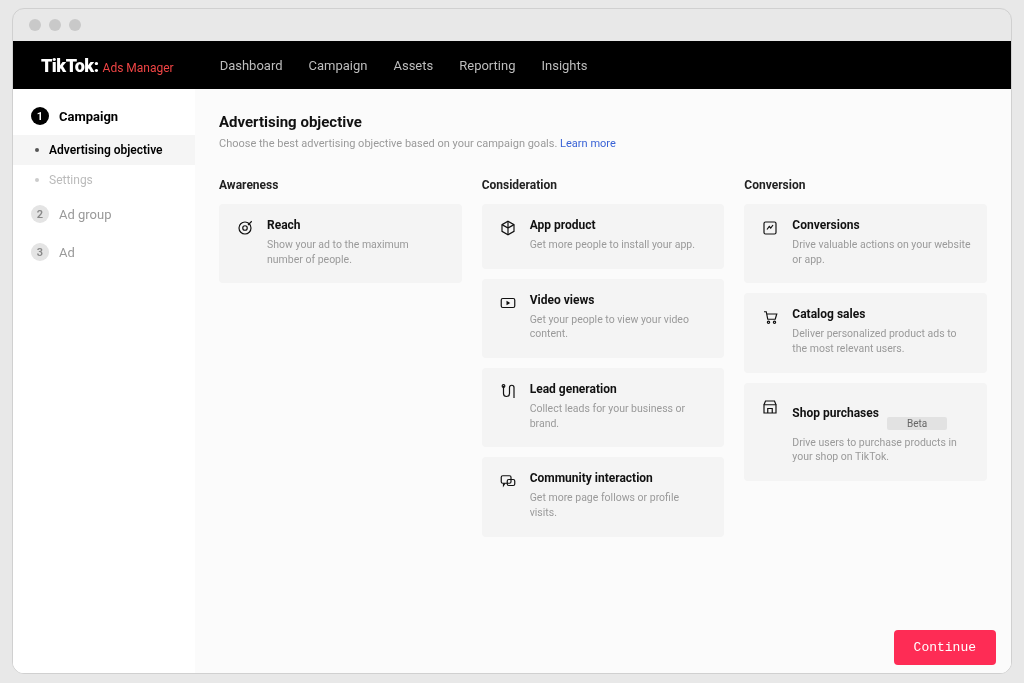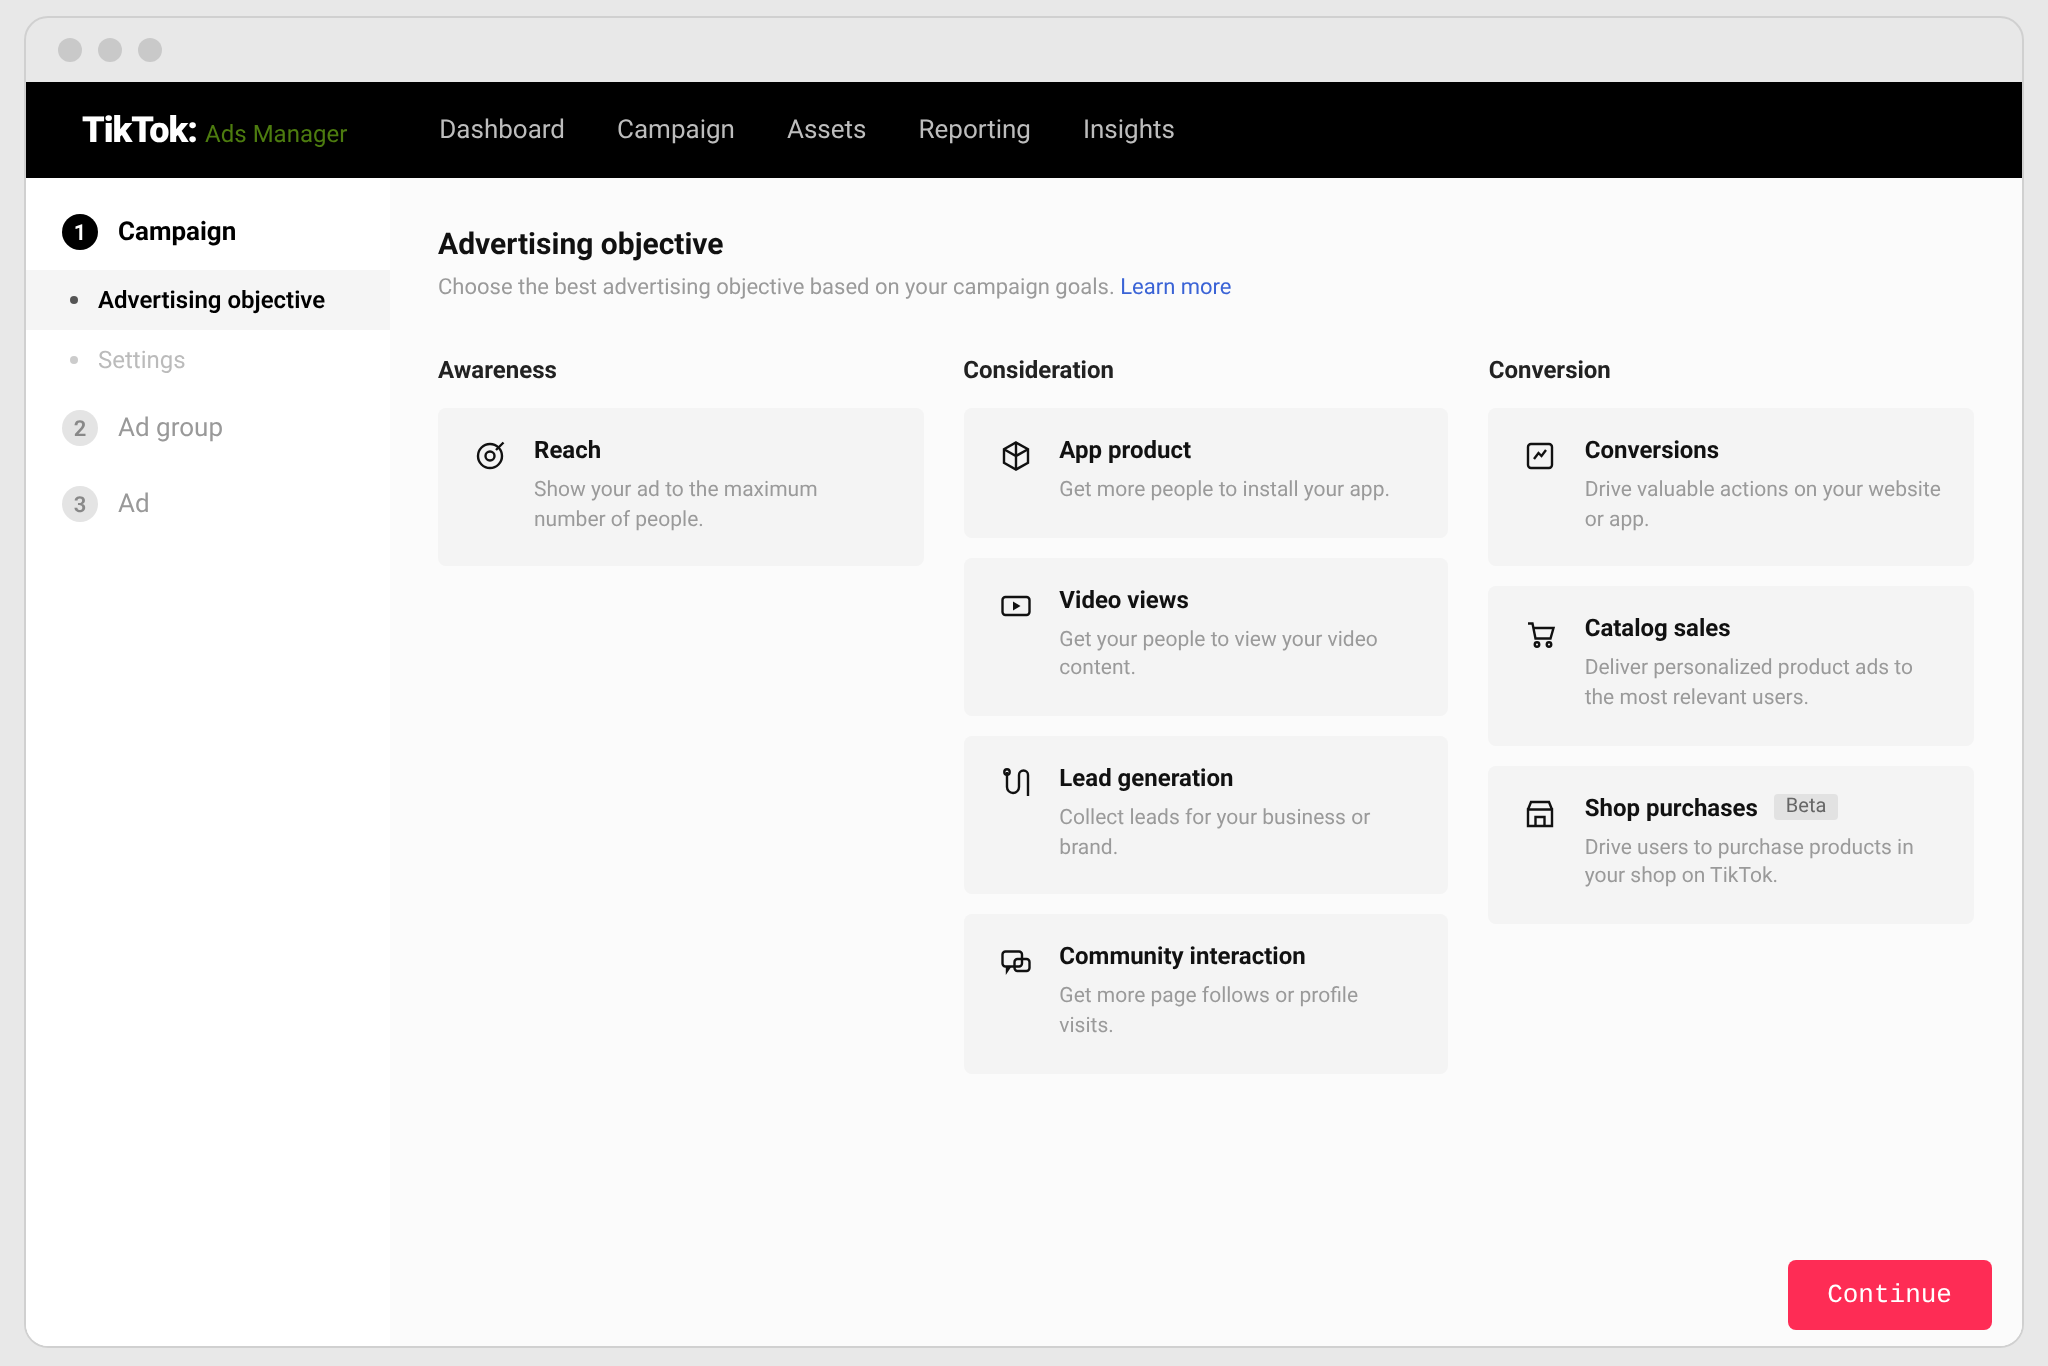--- a/index.html
+++ b/index.html
@@ -44,21 +44,21 @@
     height: 48px;
     display: flex;
     align-items: center;
     padding: 10px 28px;
     gap: 28px;
   }
   .brand {
     display: flex; align-items: baseline; gap: 4px;
   }
   .brand-logo { font-weight: 900; font-size: 18px; letter-spacing: -0.5px; }
-  .brand-sub { font-size: 12px; color: #4d7c0f; }
+  .brand-sub { font-size: 12px; color: #ef4444; }
   .nav-items { display: flex; gap: 26px; margin-left: 18px; }
   .nav-item { font-size: 13px; color: #bdbdbd; cursor: pointer; }
   .content {
     flex: 1;
     display: flex;
     overflow: hidden;
   }
   .sidebar {
     width: 182px;
     background: #fff;
@@ -122,21 +122,21 @@
   .card-icon {
     width: 20px; height: 20px; flex-shrink: 0;
     display: flex; align-items: center; justify-content: center;
   }
   .card-icon svg { width: 18px; height: 18px; stroke: #111; fill: none; stroke-width: 1.6; }
   .card-body { flex: 1; }
   .card-title-row { display: flex; align-items: center; gap: 8px; margin-bottom: 6px; }
   .card-title { font-size: 12px; font-weight: 700; color: #111; }
   .badge {
     font-size: 10px; background: #e2e2e2; color: #666;
-    padding: 1px 6px; border-radius: 2px;
+    padding: 1px 20px; border-radius: 2px; margin-top: 20px;
   }
   .card-desc { font-size: 10.5px; color: #9a9a9a; line-height: 1.4; }
   .footer-btn {
     position: fixed;
     bottom: 18px;
     right: 28px;
     background: #fe2c55;
     color: #fff;
     border: none;
     padding: 10px 20px;

